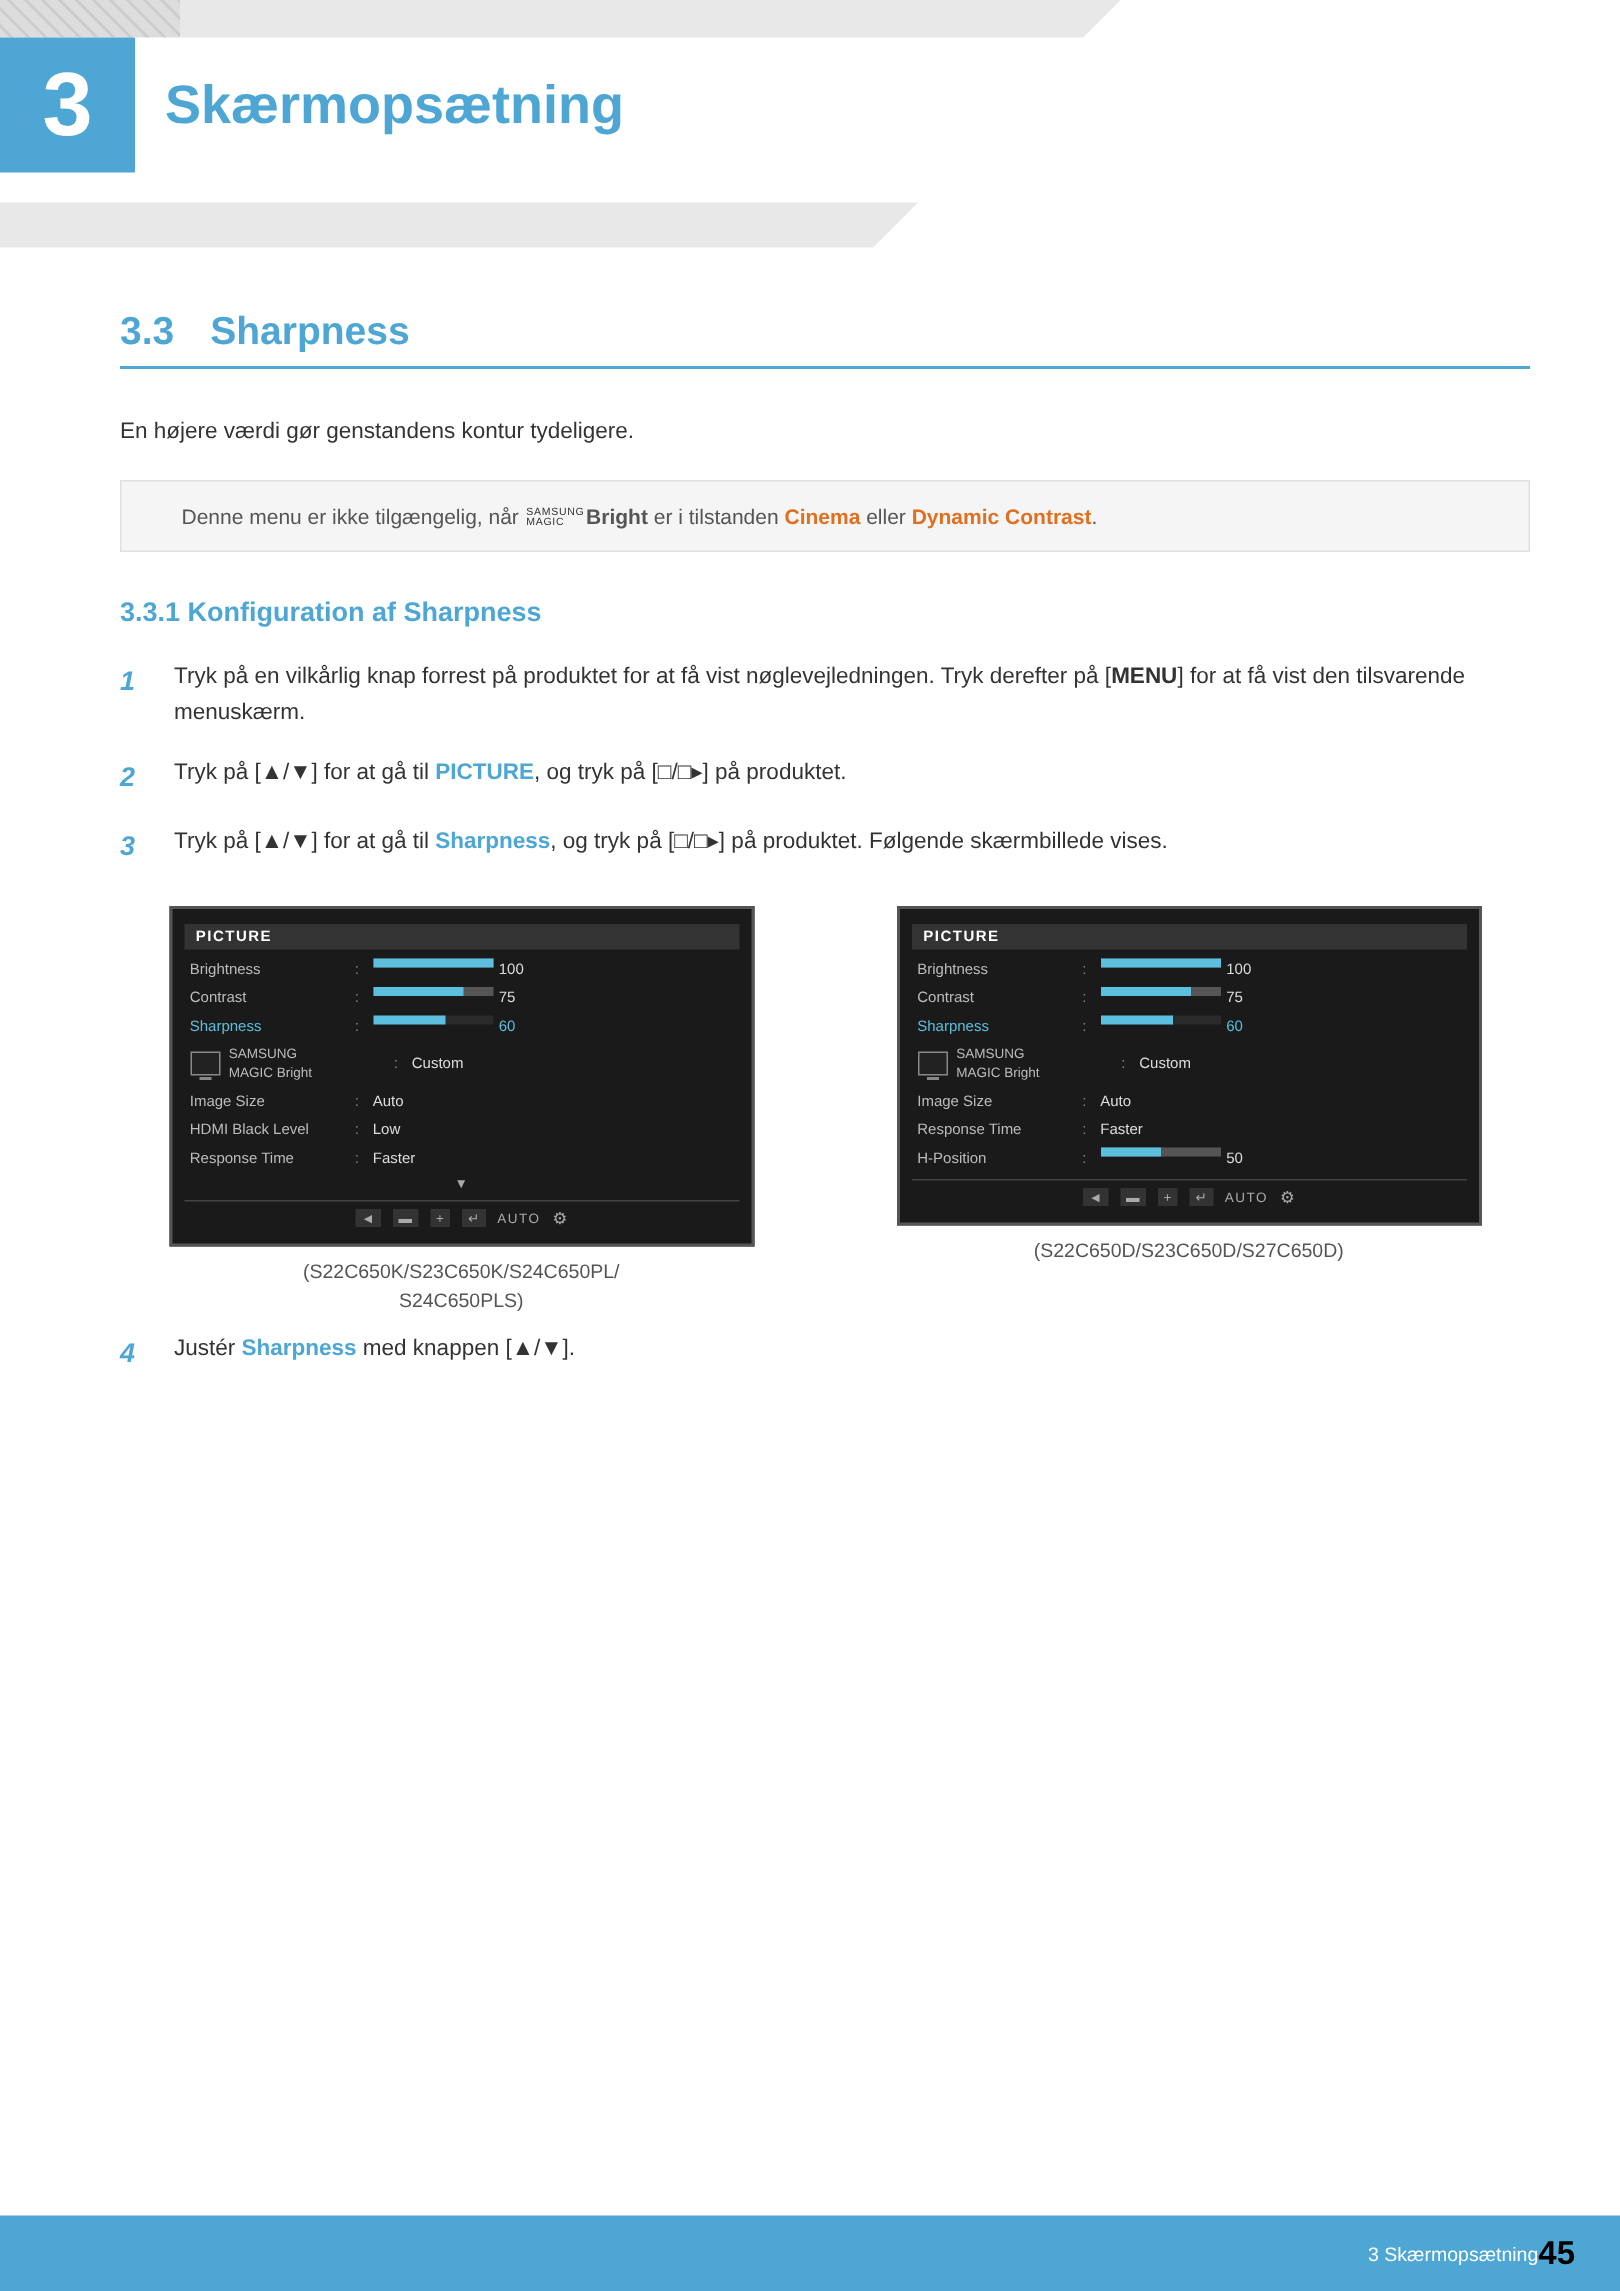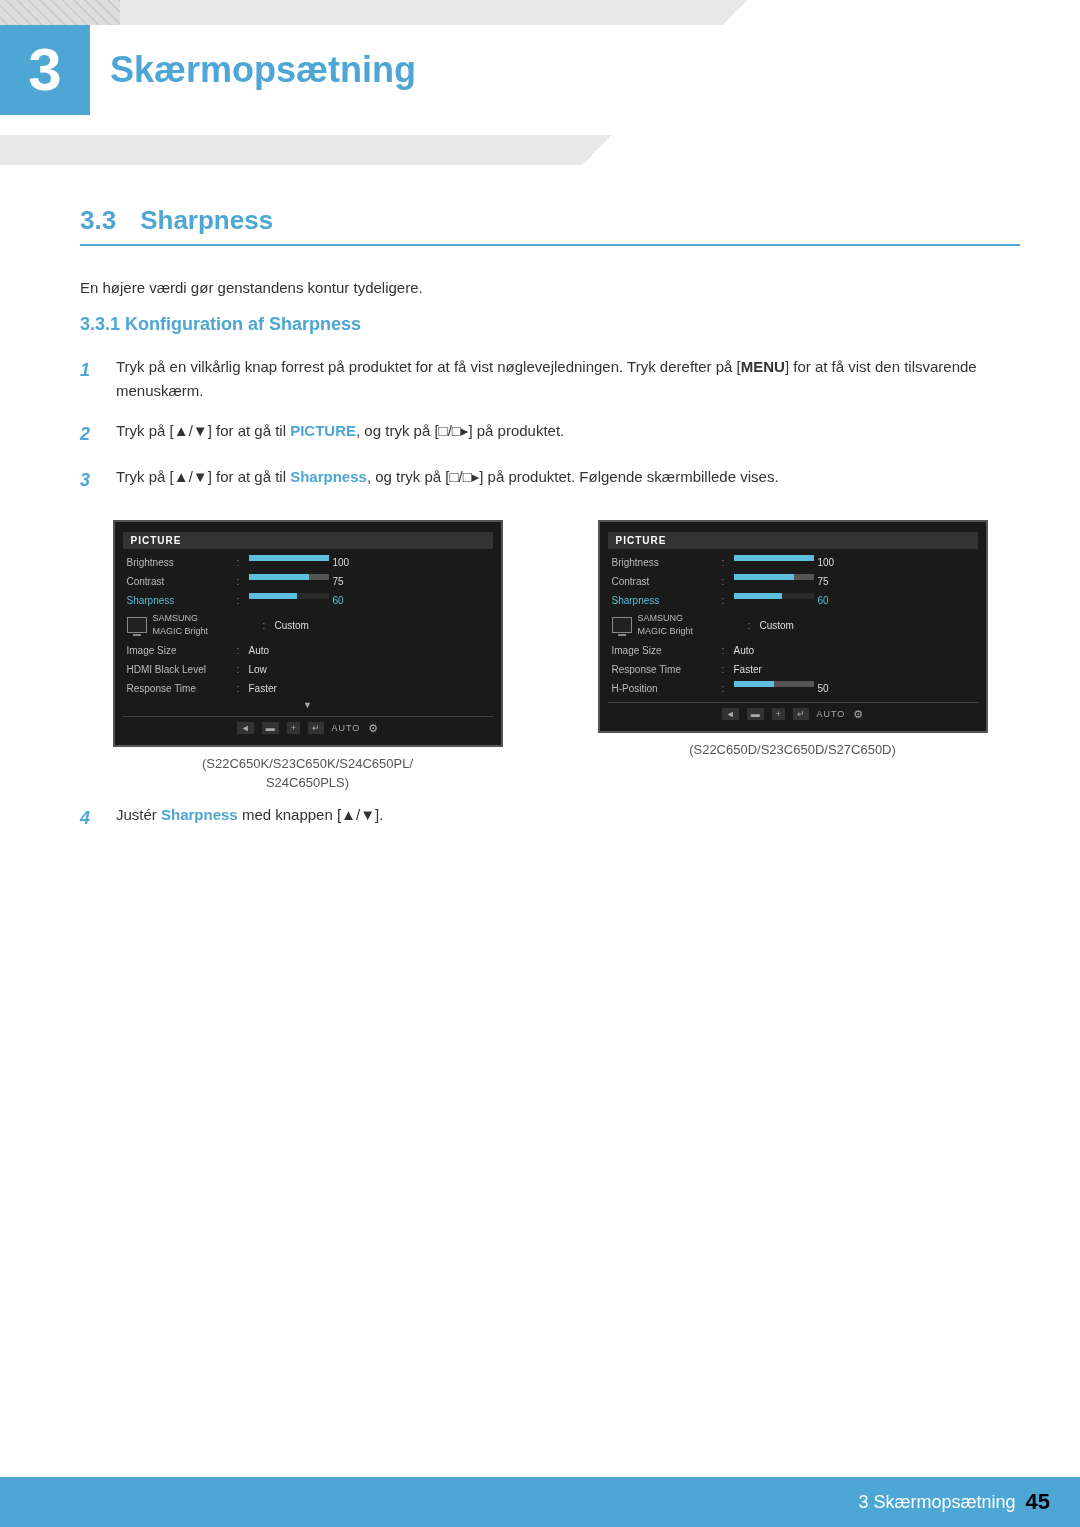--- a/index.html
+++ b/index.html
@@ -324,22 +324,21 @@
       height: 50px;
       background: #4da6d4;
       display: flex;
       align-items: center;
       justify-content: flex-end;
       padding: 0 30px;
     }
 
     .footer-text {
       color: #fff;
-      font-size: 18px;
-      margin-right: 10px;
+      font-size: 13px;
     }
 
     .footer-page {
       color: #000000;
       font-size: 22px;
       font-weight: bold;
     }
 
     
     .note-indent {
@@ -380,20 +379,26 @@
 </div>
 
 <div class="content">
 
   <div class="section-title">
     <span class="num">3.3</span><span>Sharpness</span>
   </div>
 
   <p class="body-text">En højere værdi gør genstandens kontur tydeligere.</p>
 
+  <div class="note-box note-indent">
+    <span>Denne menu er ikke tilgængelig, når <span class="brand-container">
+          <span class="brand-samsung">SAMSUNG</span>
+          <span class="brand-magic">MAGIC</span>
+        </span><strong>Bright</strong> er i tilstanden <span class="highlight-orange">Cinema</span> eller <span class="highlight-orange">Dynamic Contrast</span>.</span>
+  </div>
 
   <div class="subsection-title">
     <span>3.3.1</span>&nbsp;<span>Konfiguration af Sharpness</span>
   </div>
 
   <ol class="steps">
 
     <li class="step">
       <span class="step-num">1</span>
       <span class="step-text">Tryk på en vilkårlig knap forrest på produktet for at få vist nøglevejledningen. Tryk derefter på [<span class="bold-bracket">MENU</span>] for at få vist den tilsvarende menuskærm.</span>

